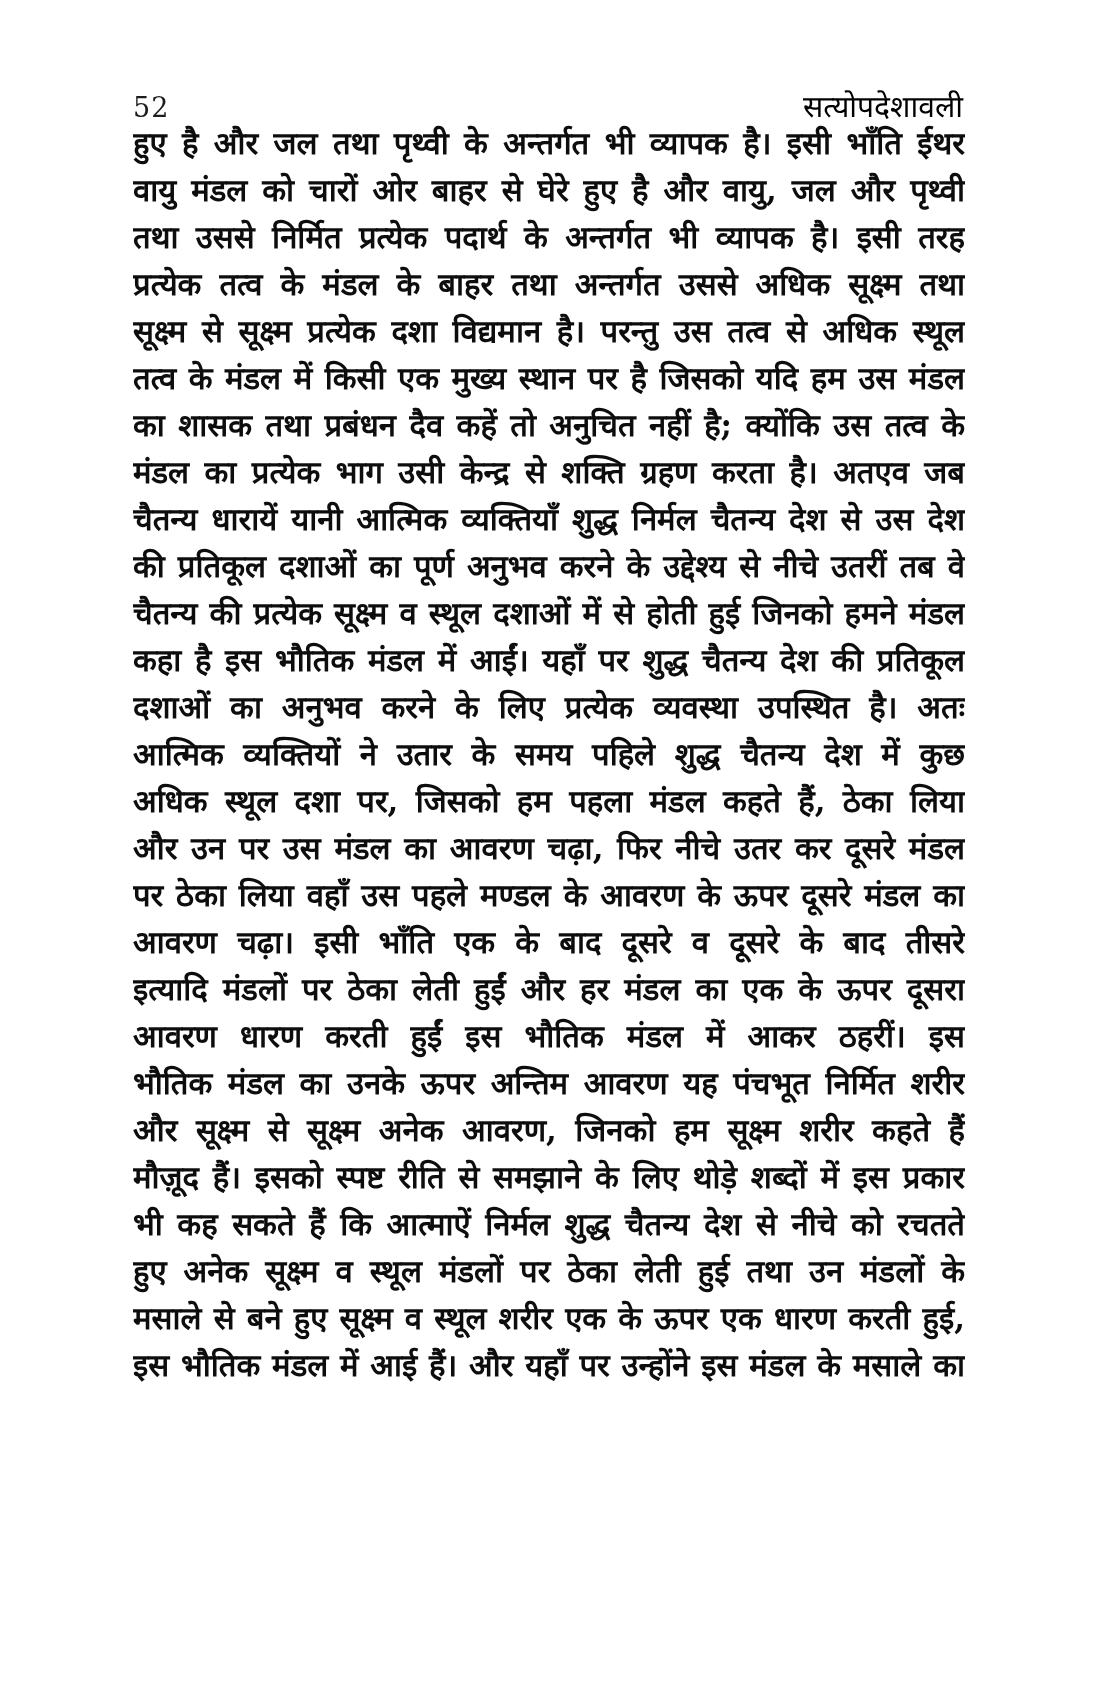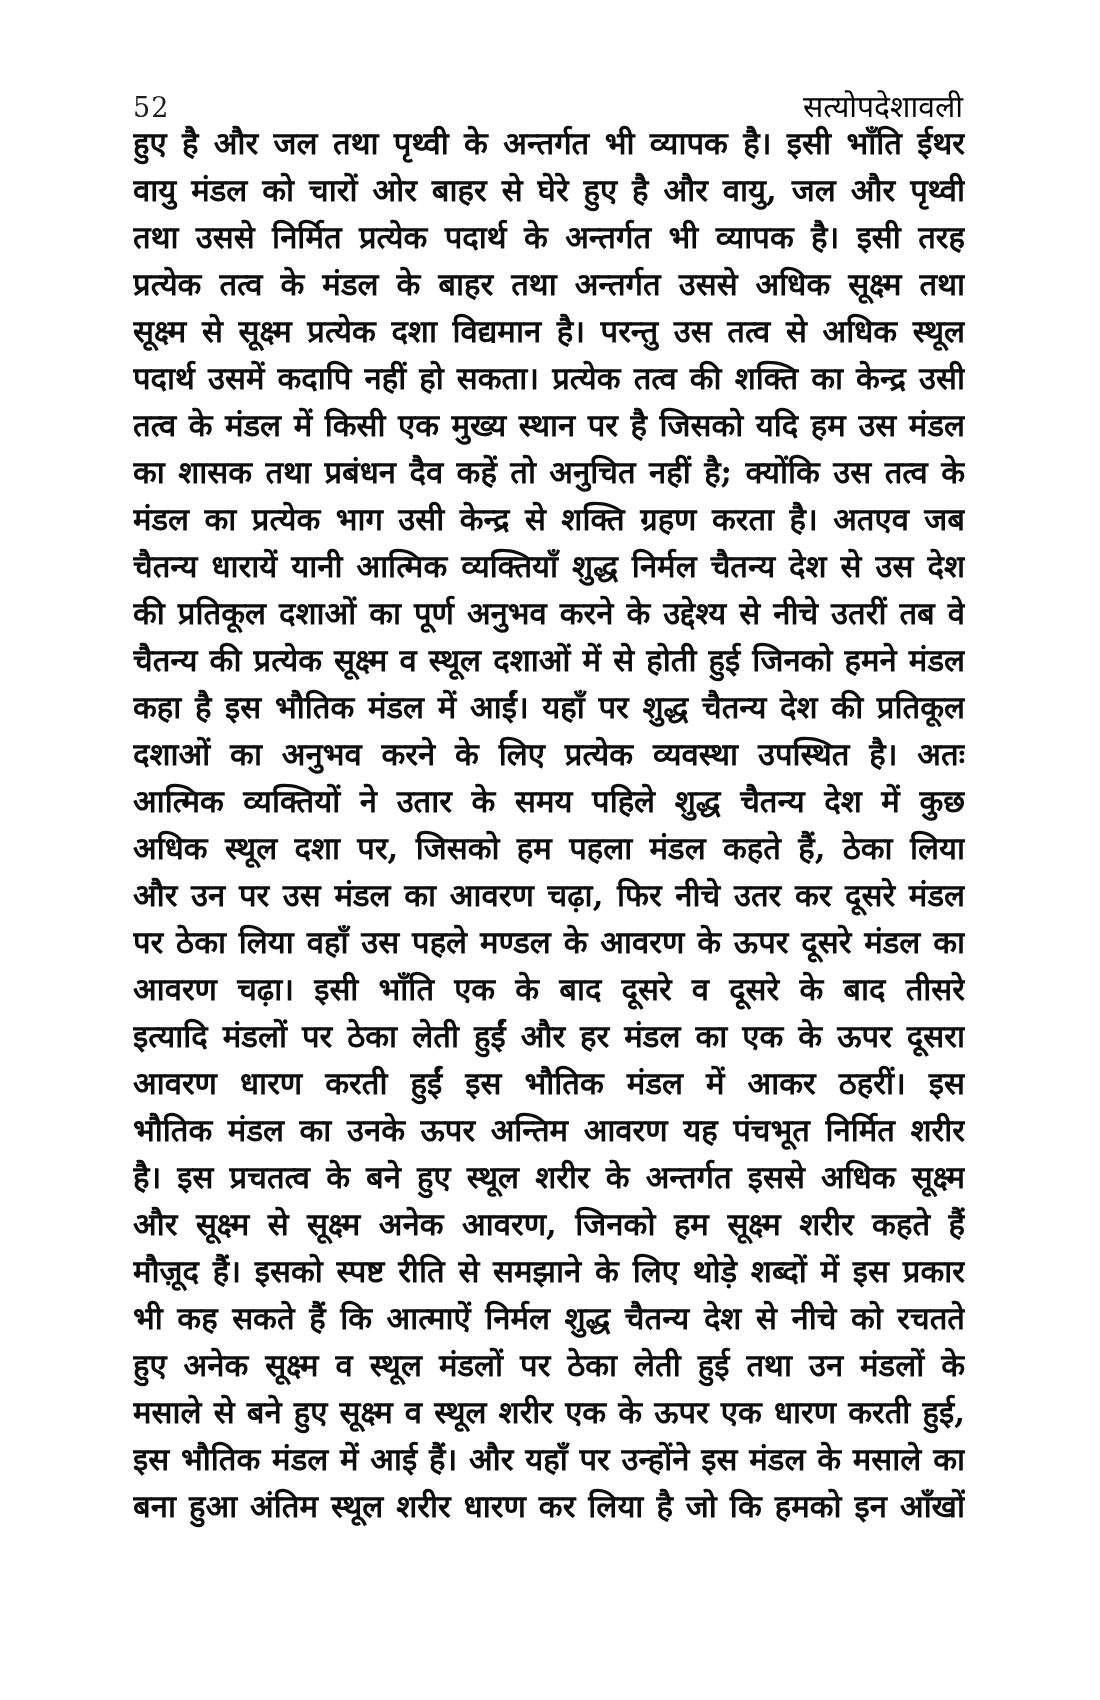--- a/index.html
+++ b/index.html
@@ -64,40 +64,37 @@
     <span class="page-number">52</span>
     <span class="header-title">सत्योपदेशावली</span>
   </div>
 
   <div class="body-text">
     <div class="text-line">हुए है और जल तथा पृथ्वी के अन्तर्गत भी व्यापक है। इसी भाँति ईथर</div>
     <div class="text-line">वायु मंडल को चारों ओर बाहर से घेरे हुए है और वायु, जल और पृथ्वी</div>
     <div class="text-line">तथा उससे निर्मित प्रत्येक पदार्थ के अन्तर्गत भी व्यापक है। इसी तरह</div>
     <div class="text-line">प्रत्येक तत्व के मंडल के बाहर तथा अन्तर्गत उससे अधिक सूक्ष्म तथा</div>
     <div class="text-line">सूक्ष्म से सूक्ष्म प्रत्येक दशा विद्यमान है। परन्तु उस तत्व से अधिक स्थूल</div>
-    <div class="text-line">पदार्थ उसमें कदापि नहीं हो सकता। प्रत्येक तत्व की शक्ति का केन्द्र उसी</div>
     <div class="text-line">तत्व के मंडल में किसी एक मुख्य स्थान पर है जिसको यदि हम उस मंडल</div>
     <div class="text-line">का शासक तथा प्रबंधन दैव कहें तो अनुचित नहीं है; क्योंकि उस तत्व के</div>
     <div class="text-line">मंडल का प्रत्येक भाग उसी केन्द्र से शक्ति ग्रहण करता है। अतएव जब</div>
     <div class="text-line">चैतन्य धारायें यानी आत्मिक व्यक्तियाँ शुद्ध निर्मल चैतन्य देश से उस देश</div>
     <div class="text-line">की प्रतिकूल दशाओं का पूर्ण अनुभव करने के उद्देश्य से नीचे उतरीं तब वे</div>
     <div class="text-line">चैतन्य की प्रत्येक सूक्ष्म व स्थूल दशाओं में से होती हुई जिनको हमने मंडल</div>
     <div class="text-line">कहा है इस भौतिक मंडल में आईं। यहाँ पर शुद्ध चैतन्य देश की प्रतिकूल</div>
     <div class="text-line">दशाओं का अनुभव करने के लिए प्रत्येक व्यवस्था उपस्थित है। अतः</div>
     <div class="text-line">आत्मिक व्यक्तियों ने उतार के समय पहिले शुद्ध चैतन्य देश में कुछ</div>
     <div class="text-line">अधिक स्थूल दशा पर, जिसको हम पहला मंडल कहते हैं, ठेका लिया</div>
     <div class="text-line">और उन पर उस मंडल का आवरण चढ़ा, फिर नीचे उतर कर दूसरे मंडल</div>
     <div class="text-line">पर ठेका लिया वहाँ उस पहले मण्डल के आवरण के ऊपर दूसरे मंडल का</div>
     <div class="text-line">आवरण चढ़ा। इसी भाँति एक के बाद दूसरे व दूसरे के बाद तीसरे</div>
     <div class="text-line">इत्यादि मंडलों पर ठेका लेती हुईं और हर मंडल का एक के ऊपर दूसरा</div>
     <div class="text-line">आवरण धारण करती हुईं इस भौतिक मंडल में आकर ठहरीं। इस</div>
     <div class="text-line">भौतिक मंडल का उनके ऊपर अन्तिम आवरण यह पंचभूत निर्मित शरीर</div>
-    <div class="text-line">है। इस प्रचतत्व के बने हुए स्थूल शरीर के अन्तर्गत इससे अधिक सूक्ष्म</div>
     <div class="text-line">और सूक्ष्म से सूक्ष्म अनेक आवरण, जिनको हम सूक्ष्म शरीर कहते हैं</div>
     <div class="text-line">मौज़ूद हैं। इसको स्पष्ट रीति से समझाने के लिए थोड़े शब्दों में इस प्रकार</div>
     <div class="text-line">भी कह सकते हैं कि आत्माऐं निर्मल शुद्ध चैतन्य देश से नीचे को रचतते</div>
     <div class="text-line">हुए अनेक सूक्ष्म व स्थूल मंडलों पर ठेका लेती हुई तथा उन मंडलों के</div>
     <div class="text-line">मसाले से बने हुए सूक्ष्म व स्थूल शरीर एक के ऊपर एक धारण करती हुई,</div>
     <div class="text-line">इस भौतिक मंडल में आई हैं। और यहाँ पर उन्होंने इस मंडल के मसाले का</div>
-    <div class="text-line">बना हुआ अंतिम स्थूल शरीर धारण कर लिया है जो कि हमको इन आँखों</div>
   </div>
 
 </div>
 
 </body></html>

